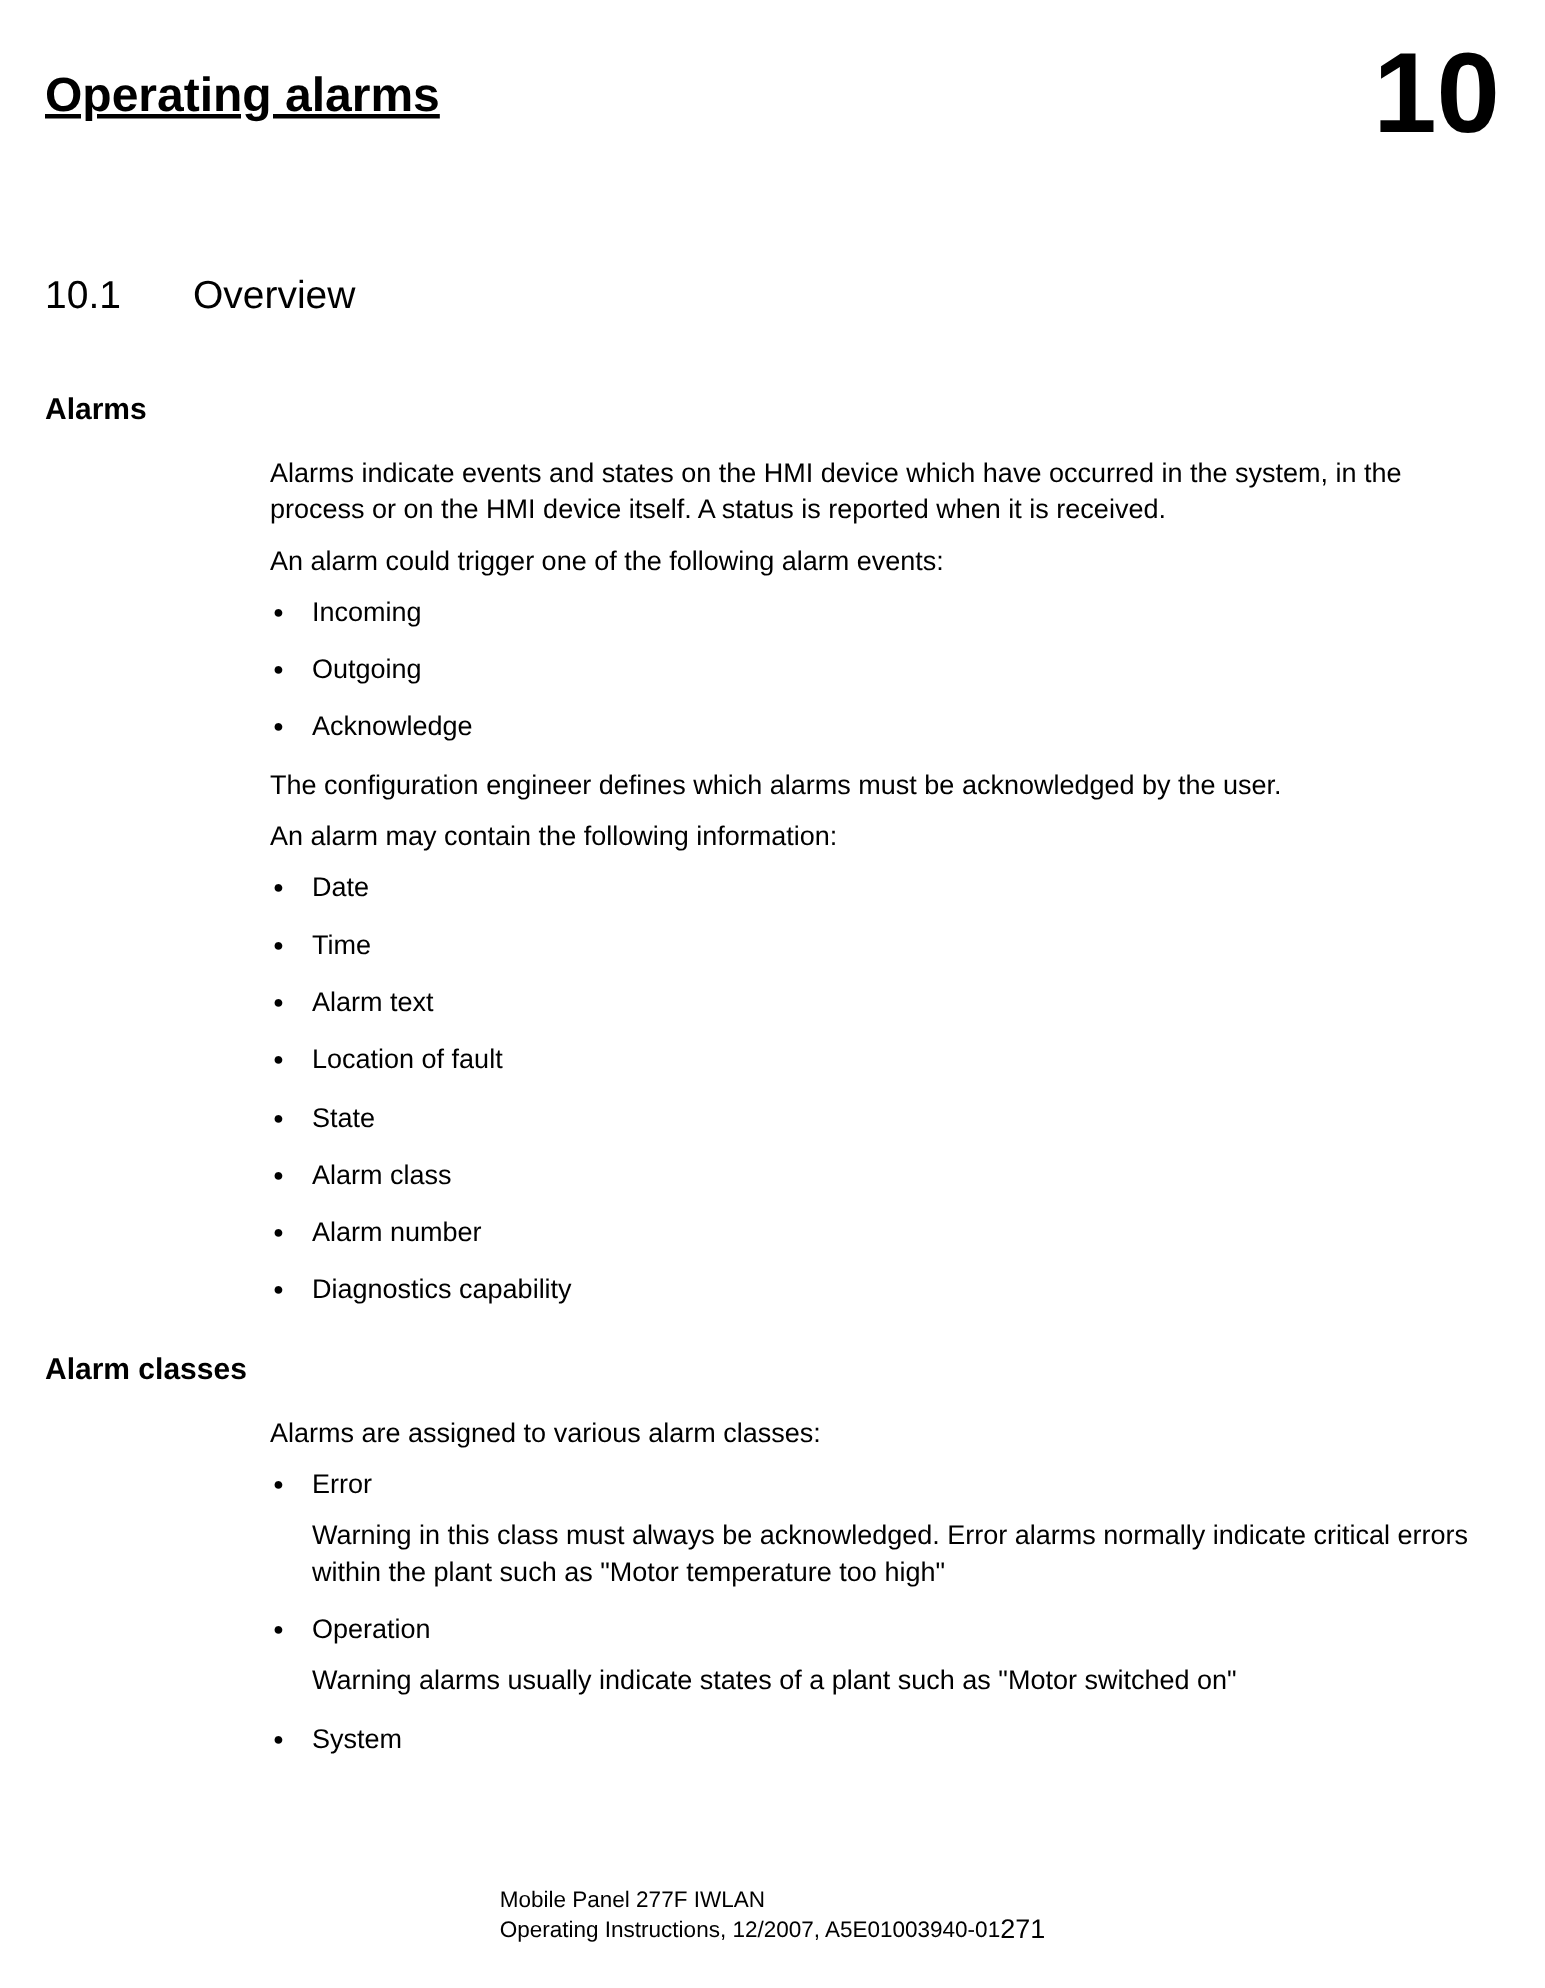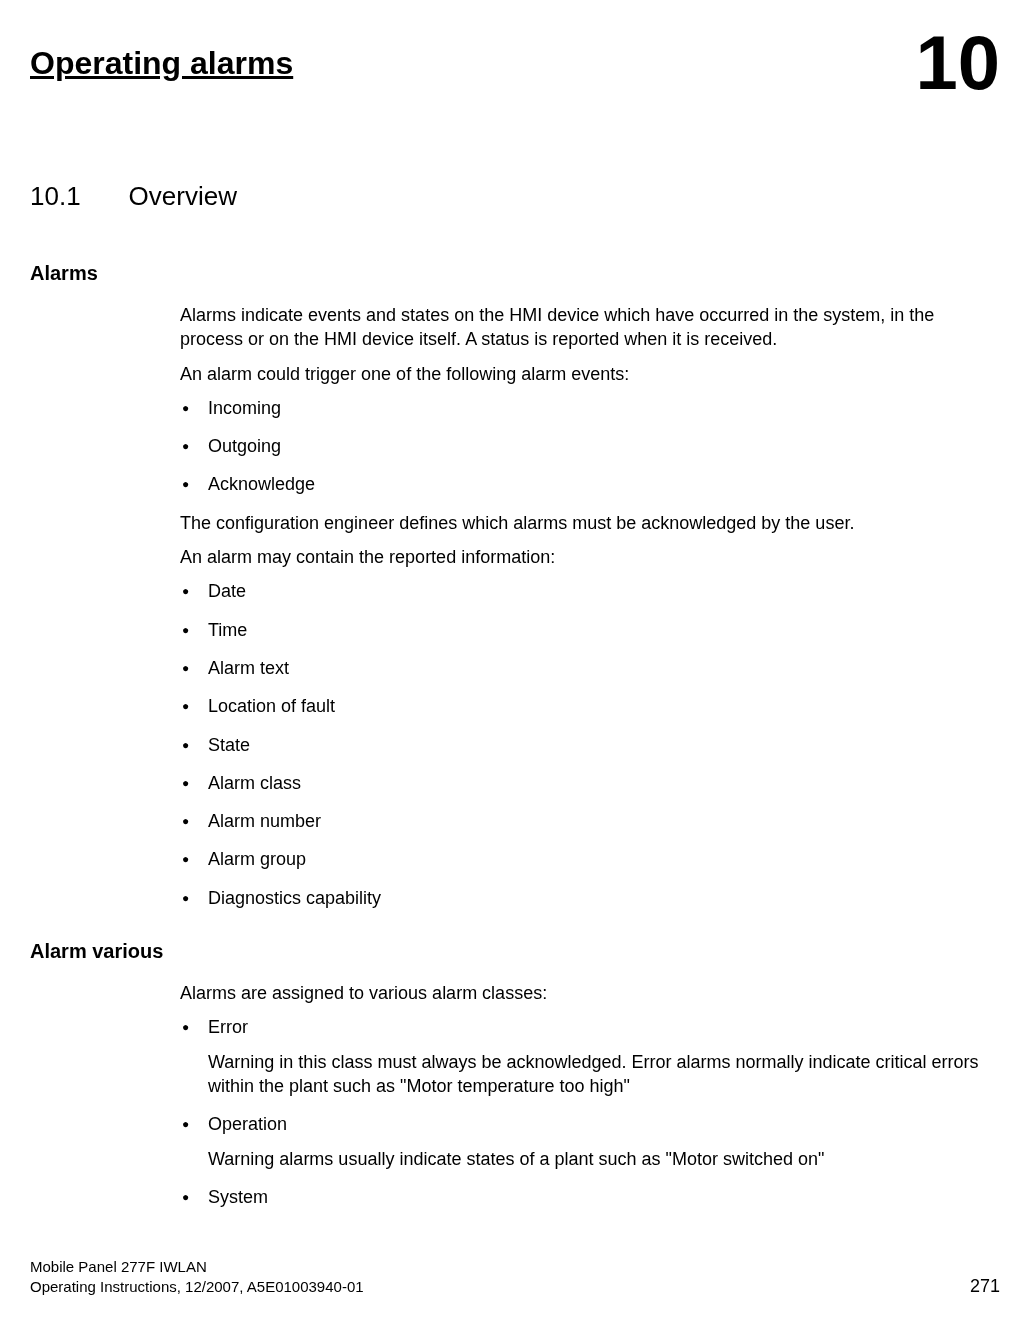--- a/index.html
+++ b/index.html
@@ -71,21 +71,21 @@
     .body-block ul > li .subtext {
       display: block;
       margin-top: 10px;
     }
     .footer {
       position: absolute;
       bottom: 28px;
       left: 30px;
       right: 30px;
       display: flex;
-      justify-content: space-between;
+      justify-content: center;
       align-items: flex-end;
       font-size: 15px;
     }
     .footer-left {
       line-height: 1.35;
     }
     .footer-right {
       font-size: 18px;
     }
   </style>
@@ -104,35 +104,34 @@
 <div class="subheading">Alarms</div>
 <div class="body-block">
   <p>Alarms indicate events and states on the HMI device which have occurred in the system, in the process or on the HMI device itself. A status is reported when it is received.</p>
   <p>An alarm could trigger one of the following alarm events:</p>
   <ul>
     <li>Incoming</li>
     <li>Outgoing</li>
     <li>Acknowledge</li>
   </ul>
   <p>The configuration engineer defines which alarms must be acknowledged by the user.</p>
-  <p>An alarm may contain the reported information:</p>
+  <p>An alarm may contain the following information:</p>
   <ul>
     <li>Date</li>
     <li>Time</li>
     <li>Alarm text</li>
     <li>Location of fault</li>
     <li>State</li>
     <li>Alarm class</li>
     <li>Alarm number</li>
-    <li>Alarm group</li>
     <li>Diagnostics capability</li>
   </ul>
 </div>
 
-<div class="subheading">Alarm various</div>
+<div class="subheading">Alarm classes</div>
 <div class="body-block">
   <p>Alarms are assigned to various alarm classes:</p>
   <ul>
     <li>
       <span>Error</span>
       <span class="subtext">Warning in this class must always be acknowledged. Error alarms normally indicate critical errors within the plant such as "Motor temperature too high"</span>
     </li>
     <li>
       <span>Operation</span>
       <span class="subtext">Warning alarms usually indicate states of a plant such as "Motor switched on"</span>

